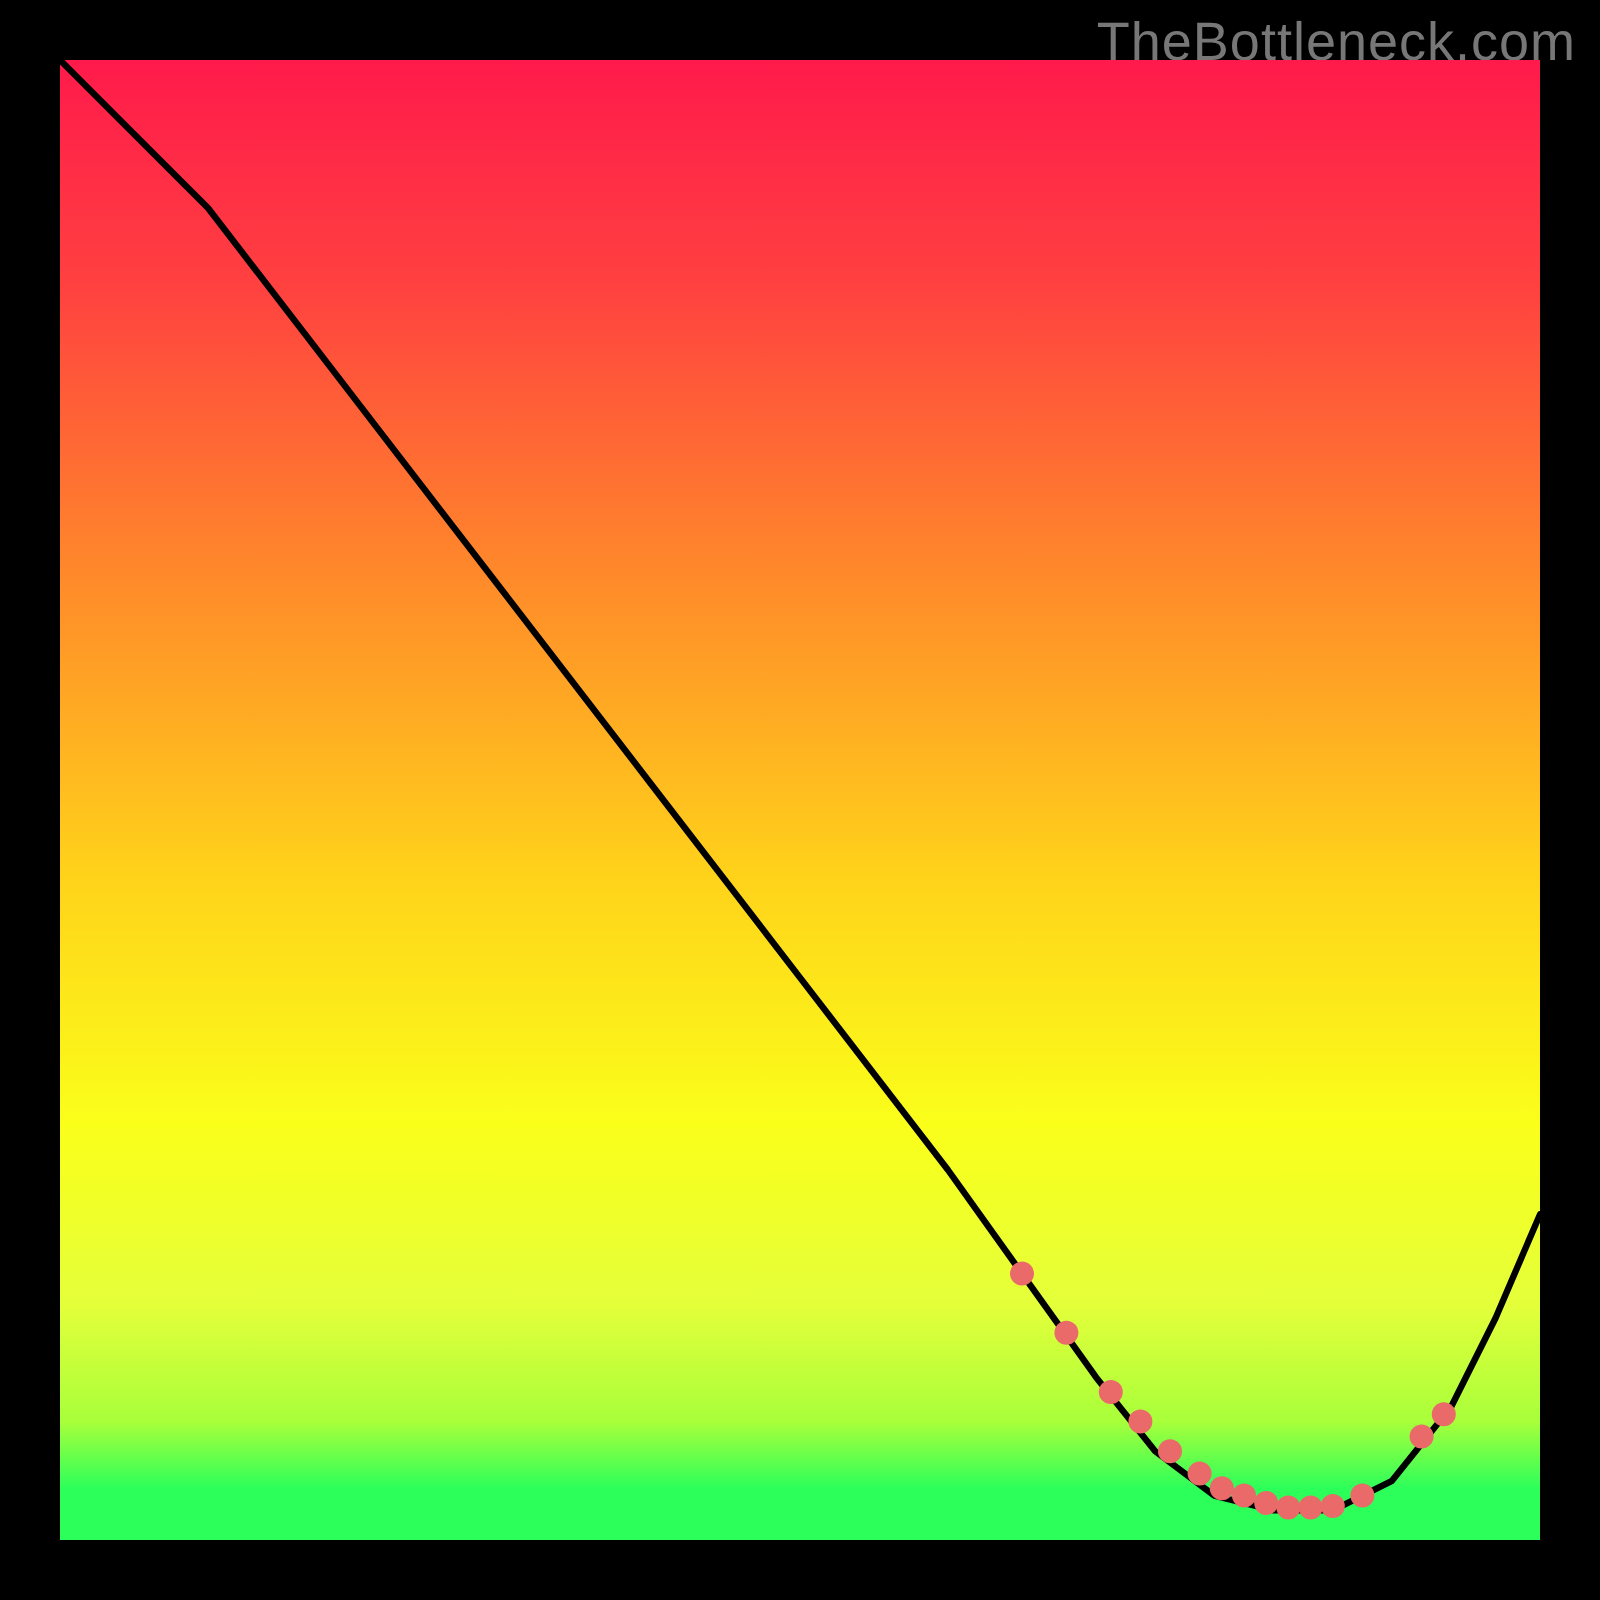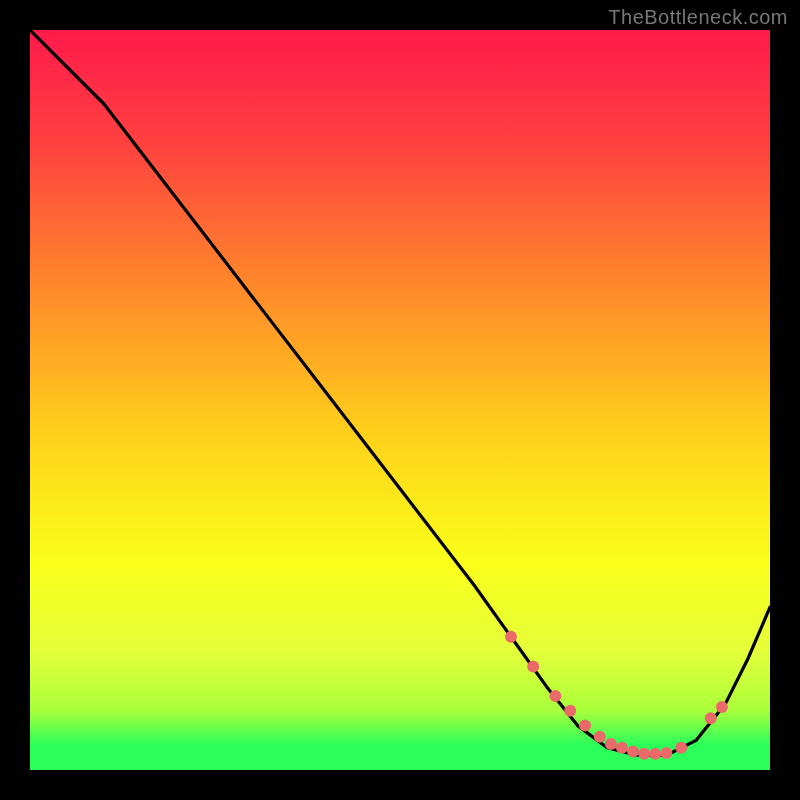--- a/index.html
+++ b/index.html
@@ -22,21 +22,21 @@
     left: 30px;
     top: 30px;
     width: 740px;
     height: 740px;
   }
   .watermark {
     position: absolute;
     top: 6px;
     right: 12px;
     color: #777;
-    font-size: 20px;
+    font-size: 27px;
     letter-spacing: 0.5px;
     font-weight: 500;
   }
 </style>
 </head>
 <body>
 
 <div class="frame">
   <div class="watermark">TheBottleneck.com</div>
 

